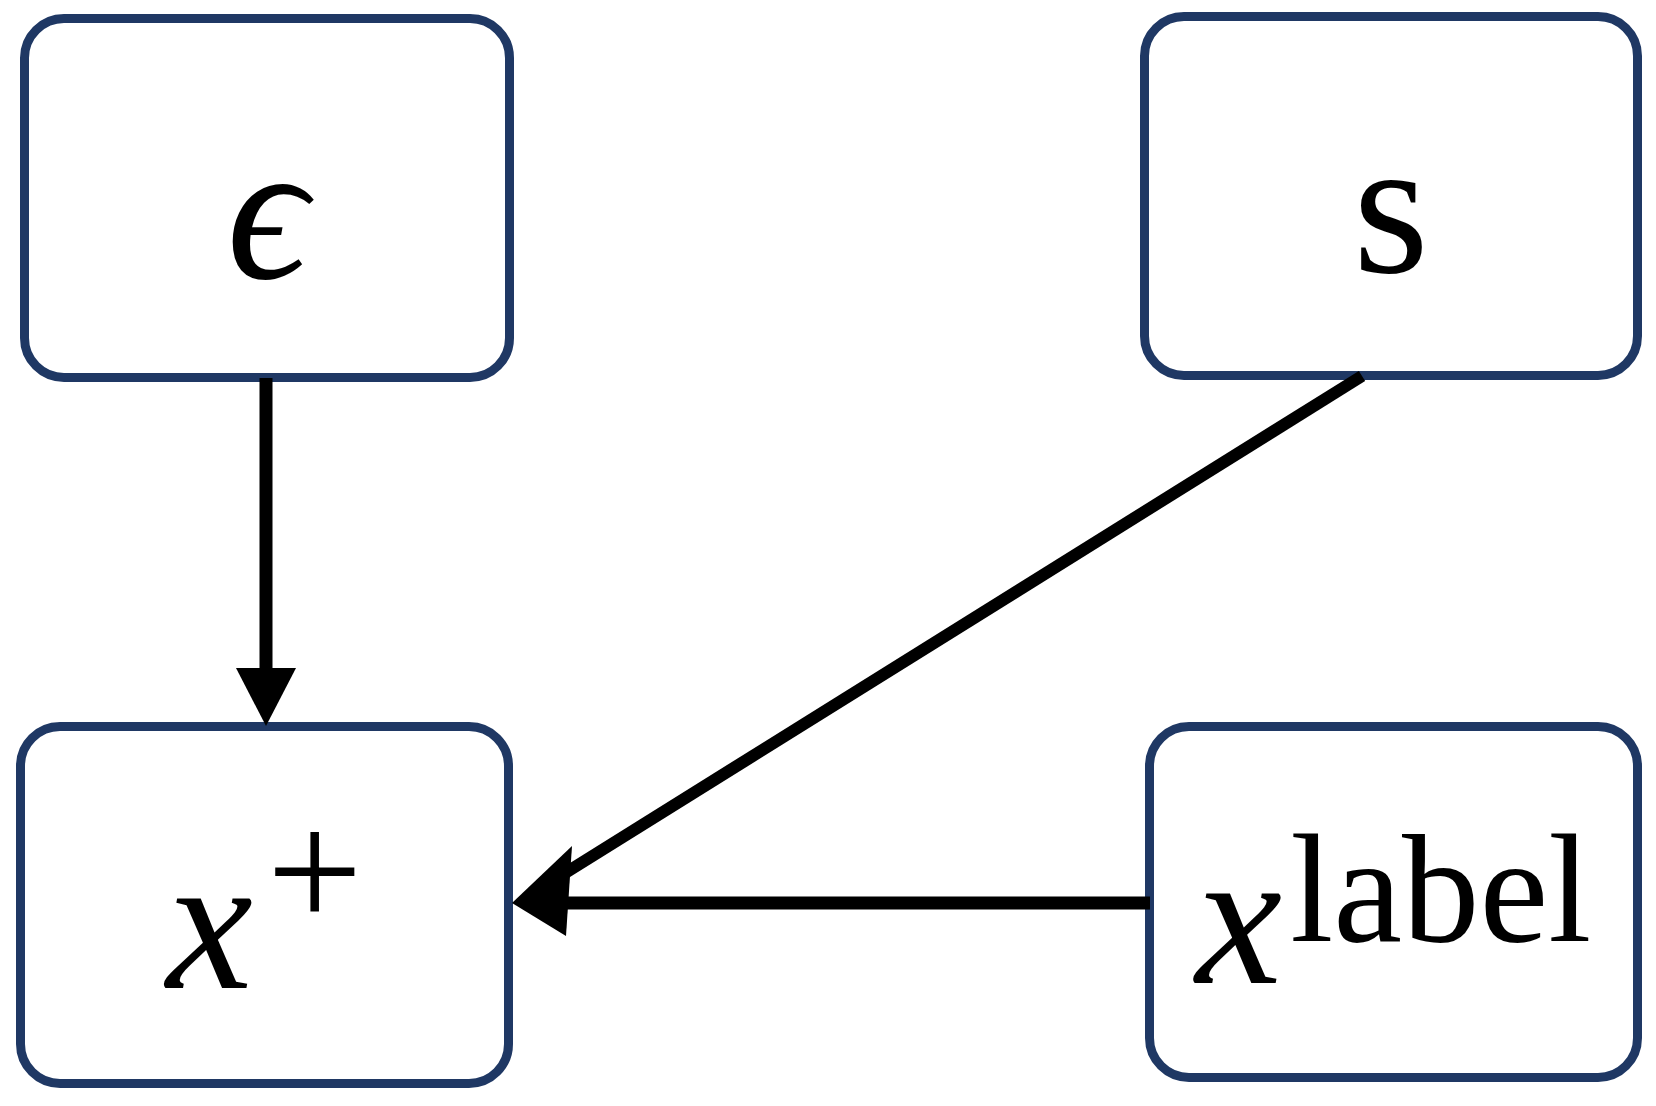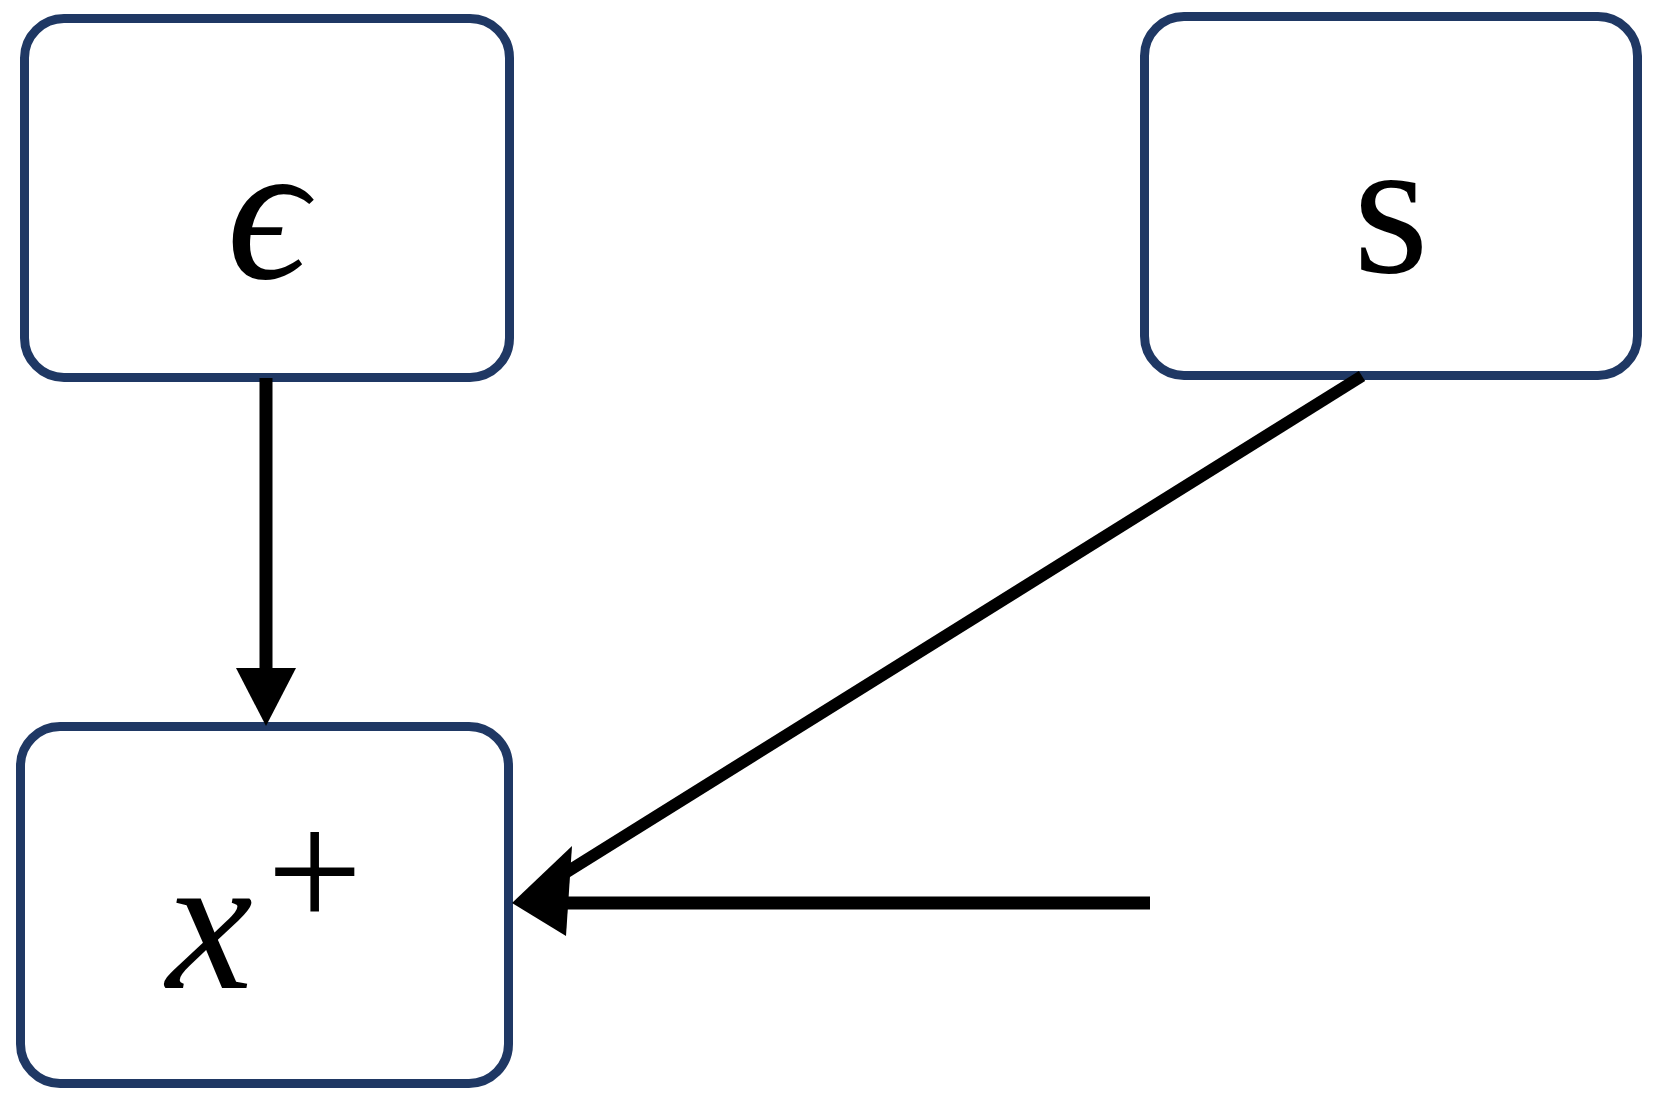--- a/index.html
+++ b/index.html
@@ -69,20 +69,23 @@
   </div>
 
   <div class="node" id="node-s">
     <span class="glyph">s</span>
   </div>
 
   <div class="node" id="node-x-plus">
     <span class="glyph"><span class="base">x</span><span class="sup sup-plus">+</span></span>
   </div>
 
+  <div class="node" id="node-x-label">
+    <span class="glyph"><span class="base">x</span><span class="sup sup-label">label</span></span>
+  </div>
 
   <svg class="arrows" viewBox="0 0 1656 1106" xmlns="http://www.w3.org/2000/svg">
 
     <g>
       <line x1="266" y1="378" x2="266" y2="674" stroke-width="13"></line>
       <polygon points="236,668 296,668 266,726"></polygon>
     </g>
 
     <g>
       <line x1="1362" y1="376" x2="554" y2="880" stroke-width="12"></line>

